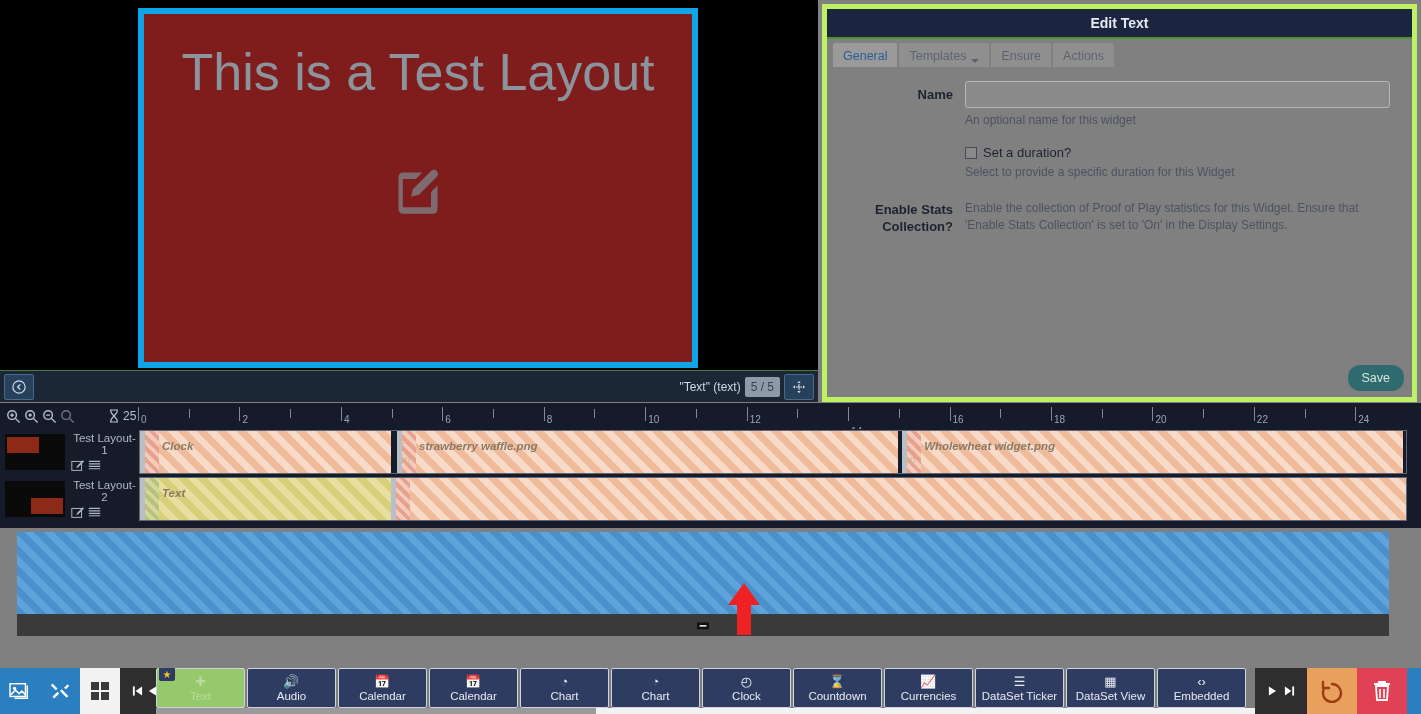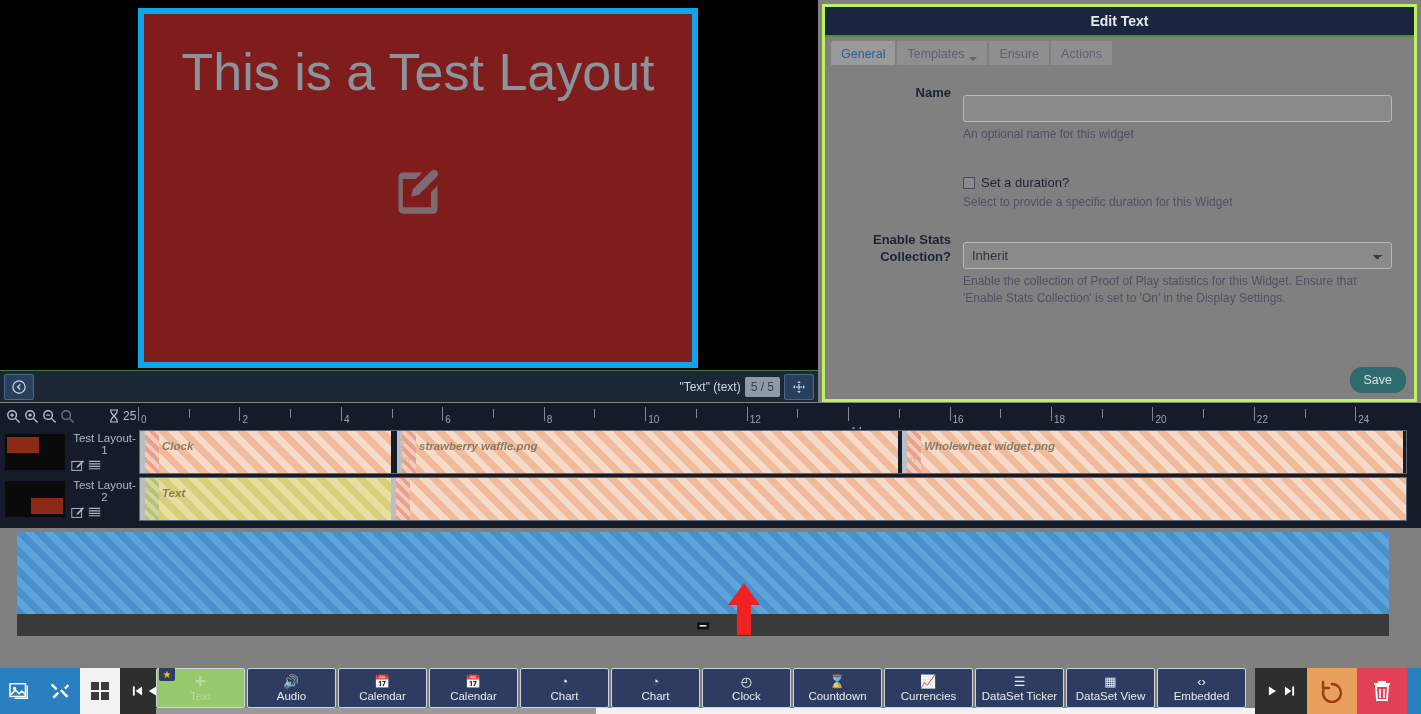--- a/index.html
+++ b/index.html
@@ -50,21 +50,21 @@
   }
   .sb-move {
     width:30px; height:26px; background:#27405c; border:1px solid #4a6a8a;
     border-radius:2px; display:flex; align-items:center; justify-content:center;
     color:#cfd8e3; cursor:pointer;
   }
 
   
   .edit-panel {
     position:absolute; left:822px; top:4px; width:595px; height:398px;
-    background:#808080; border:3px solid #bef264;
+    background:#808080; border:5px solid #bef264;
   }
   .ep-titlebar {
     height:30px; background:#1b2540; color:#e6e9ef;
     display:flex; align-items:center; justify-content:center;
     font-size:14px; font-weight:bold; border-bottom:2px solid #4f8f2f;
   }
   .ep-tabs { display:flex; gap:2px; padding:4px 6px 0 6px; height:28px; }
   .ep-tab {
     padding:4px 10px; font-size:12.5px; color:#5c6470;
     background:#8f8f8f; border-radius:2px 2px 0 0; cursor:pointer;
@@ -73,21 +73,21 @@
   .ep-tab.active { background:#9a9a9a; color:#2c5d9b; }
   .caret { border-left:4px solid transparent; border-right:4px solid transparent;
            border-top:4px solid #5c6470; display:inline-block; }
   .ep-body { padding:14px 22px 0 8px; }
   .frow { display:flex; margin-bottom:4px; }
   .flabel {
     width:130px; text-align:right; padding-right:12px;
     font-size:13px; font-weight:bold; color:#1c2330; padding-top:5px;
     line-height:1.35;
   }
-  .fctl { flex:1;margin-top:16px; }
+  .fctl { flex:1; }
   .finput {
     width:100%; height:27px; background:#8a8a8a;
     border:1px solid #b8b8b8; border-radius:3px; padding:0 8px;
     font-size:13px; color:#1c2330; font-family:"Liberation Sans", sans-serif;
   }
   .fhelp { font-size:12px; color:#4b5360; margin-top:4px; line-height:1.45; }
   .fcheckrow { display:flex; align-items:center; gap:6px; margin-top:12px; }
   .fcheck { width:12px; height:12px; border:1px solid #444b57; background:#8a8a8a; cursor:pointer; }
   .fcheck-label { font-size:13px; color:#1c2330; }
   .fselect {
@@ -270,23 +270,20 @@
           <div class="fhelp">Select to provide a specific duration for this Widget</div>
         </div>
       </div>
 
       <div class="frow" style="margin-top:14px;">
         <div class="flabel">
           <div>Enable Stats</div>
           <div>Collection?</div>
         </div>
         <div class="fctl">
-          <select class="fselect">
-            <option>Inherit</option>
-          </select>
           <div class="fhelp">Enable the collection of Proof of Play statistics for this Widget. Ensure that 'Enable Stats Collection' is set to 'On' in the Display Settings.</div>
         </div>
       </div>
     </div>
 
     <div class="ep-footer">
       <button class="save-btn">Save</button>
     </div>
   </div>
 

